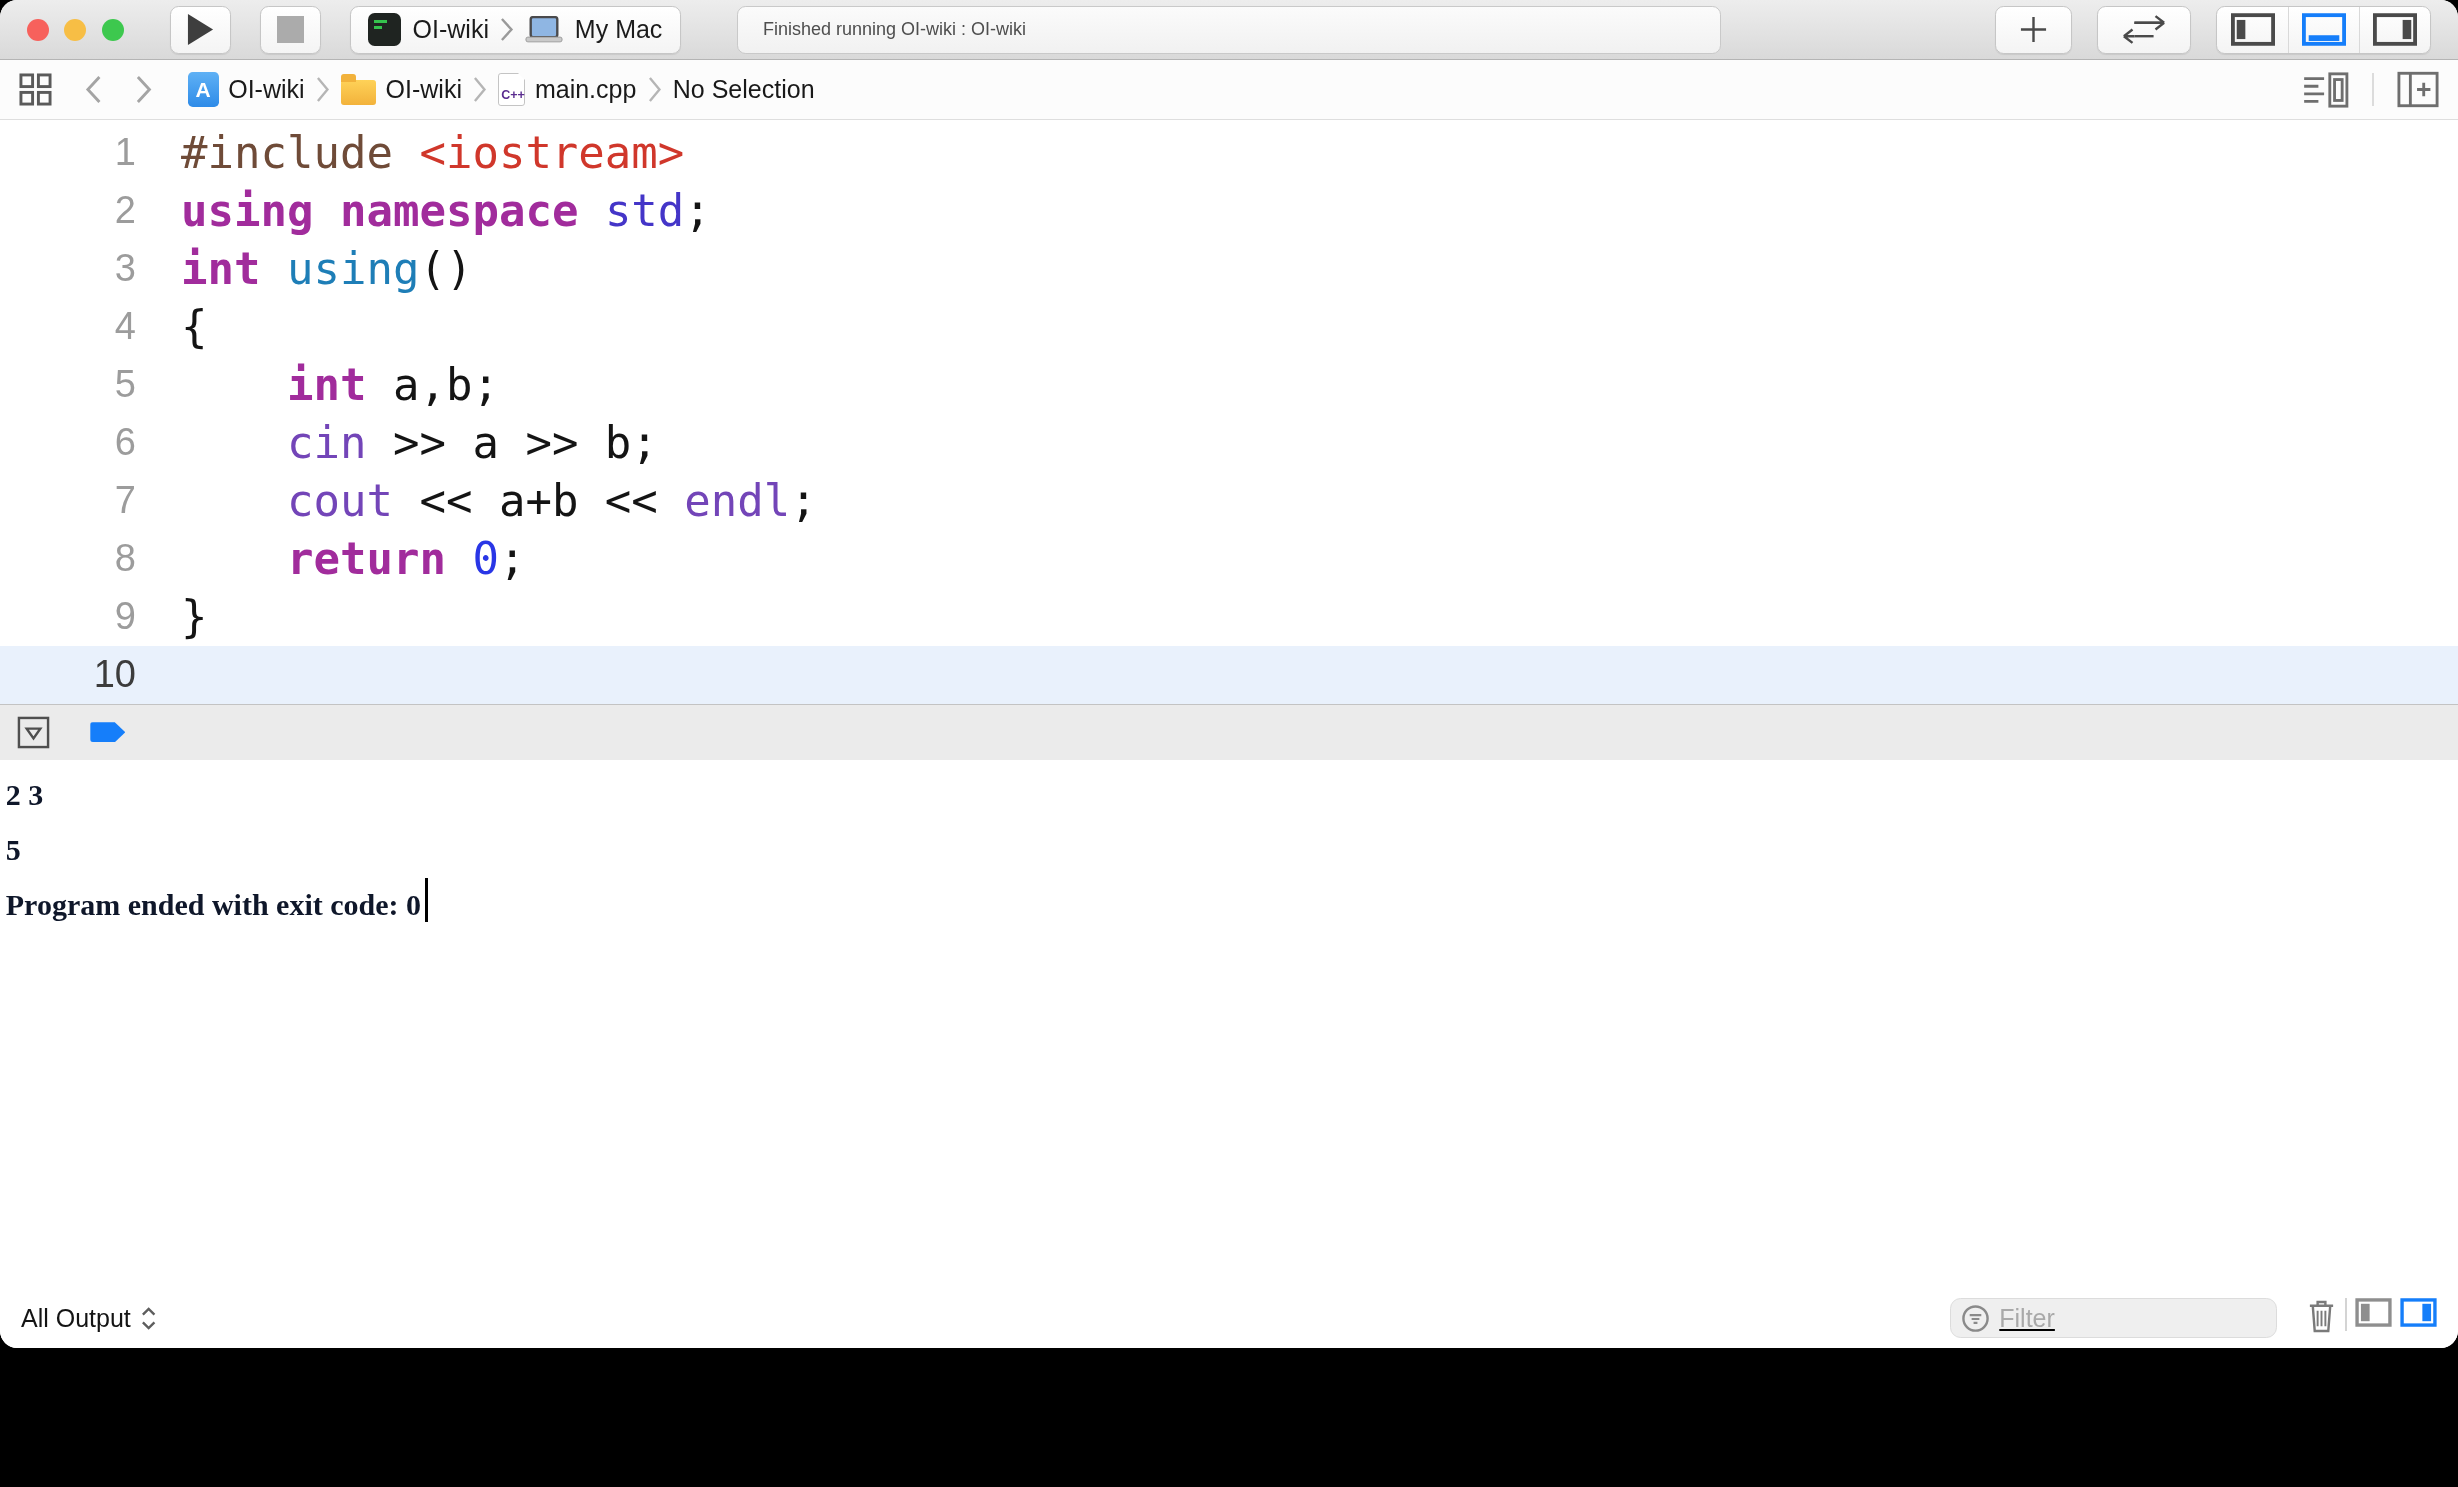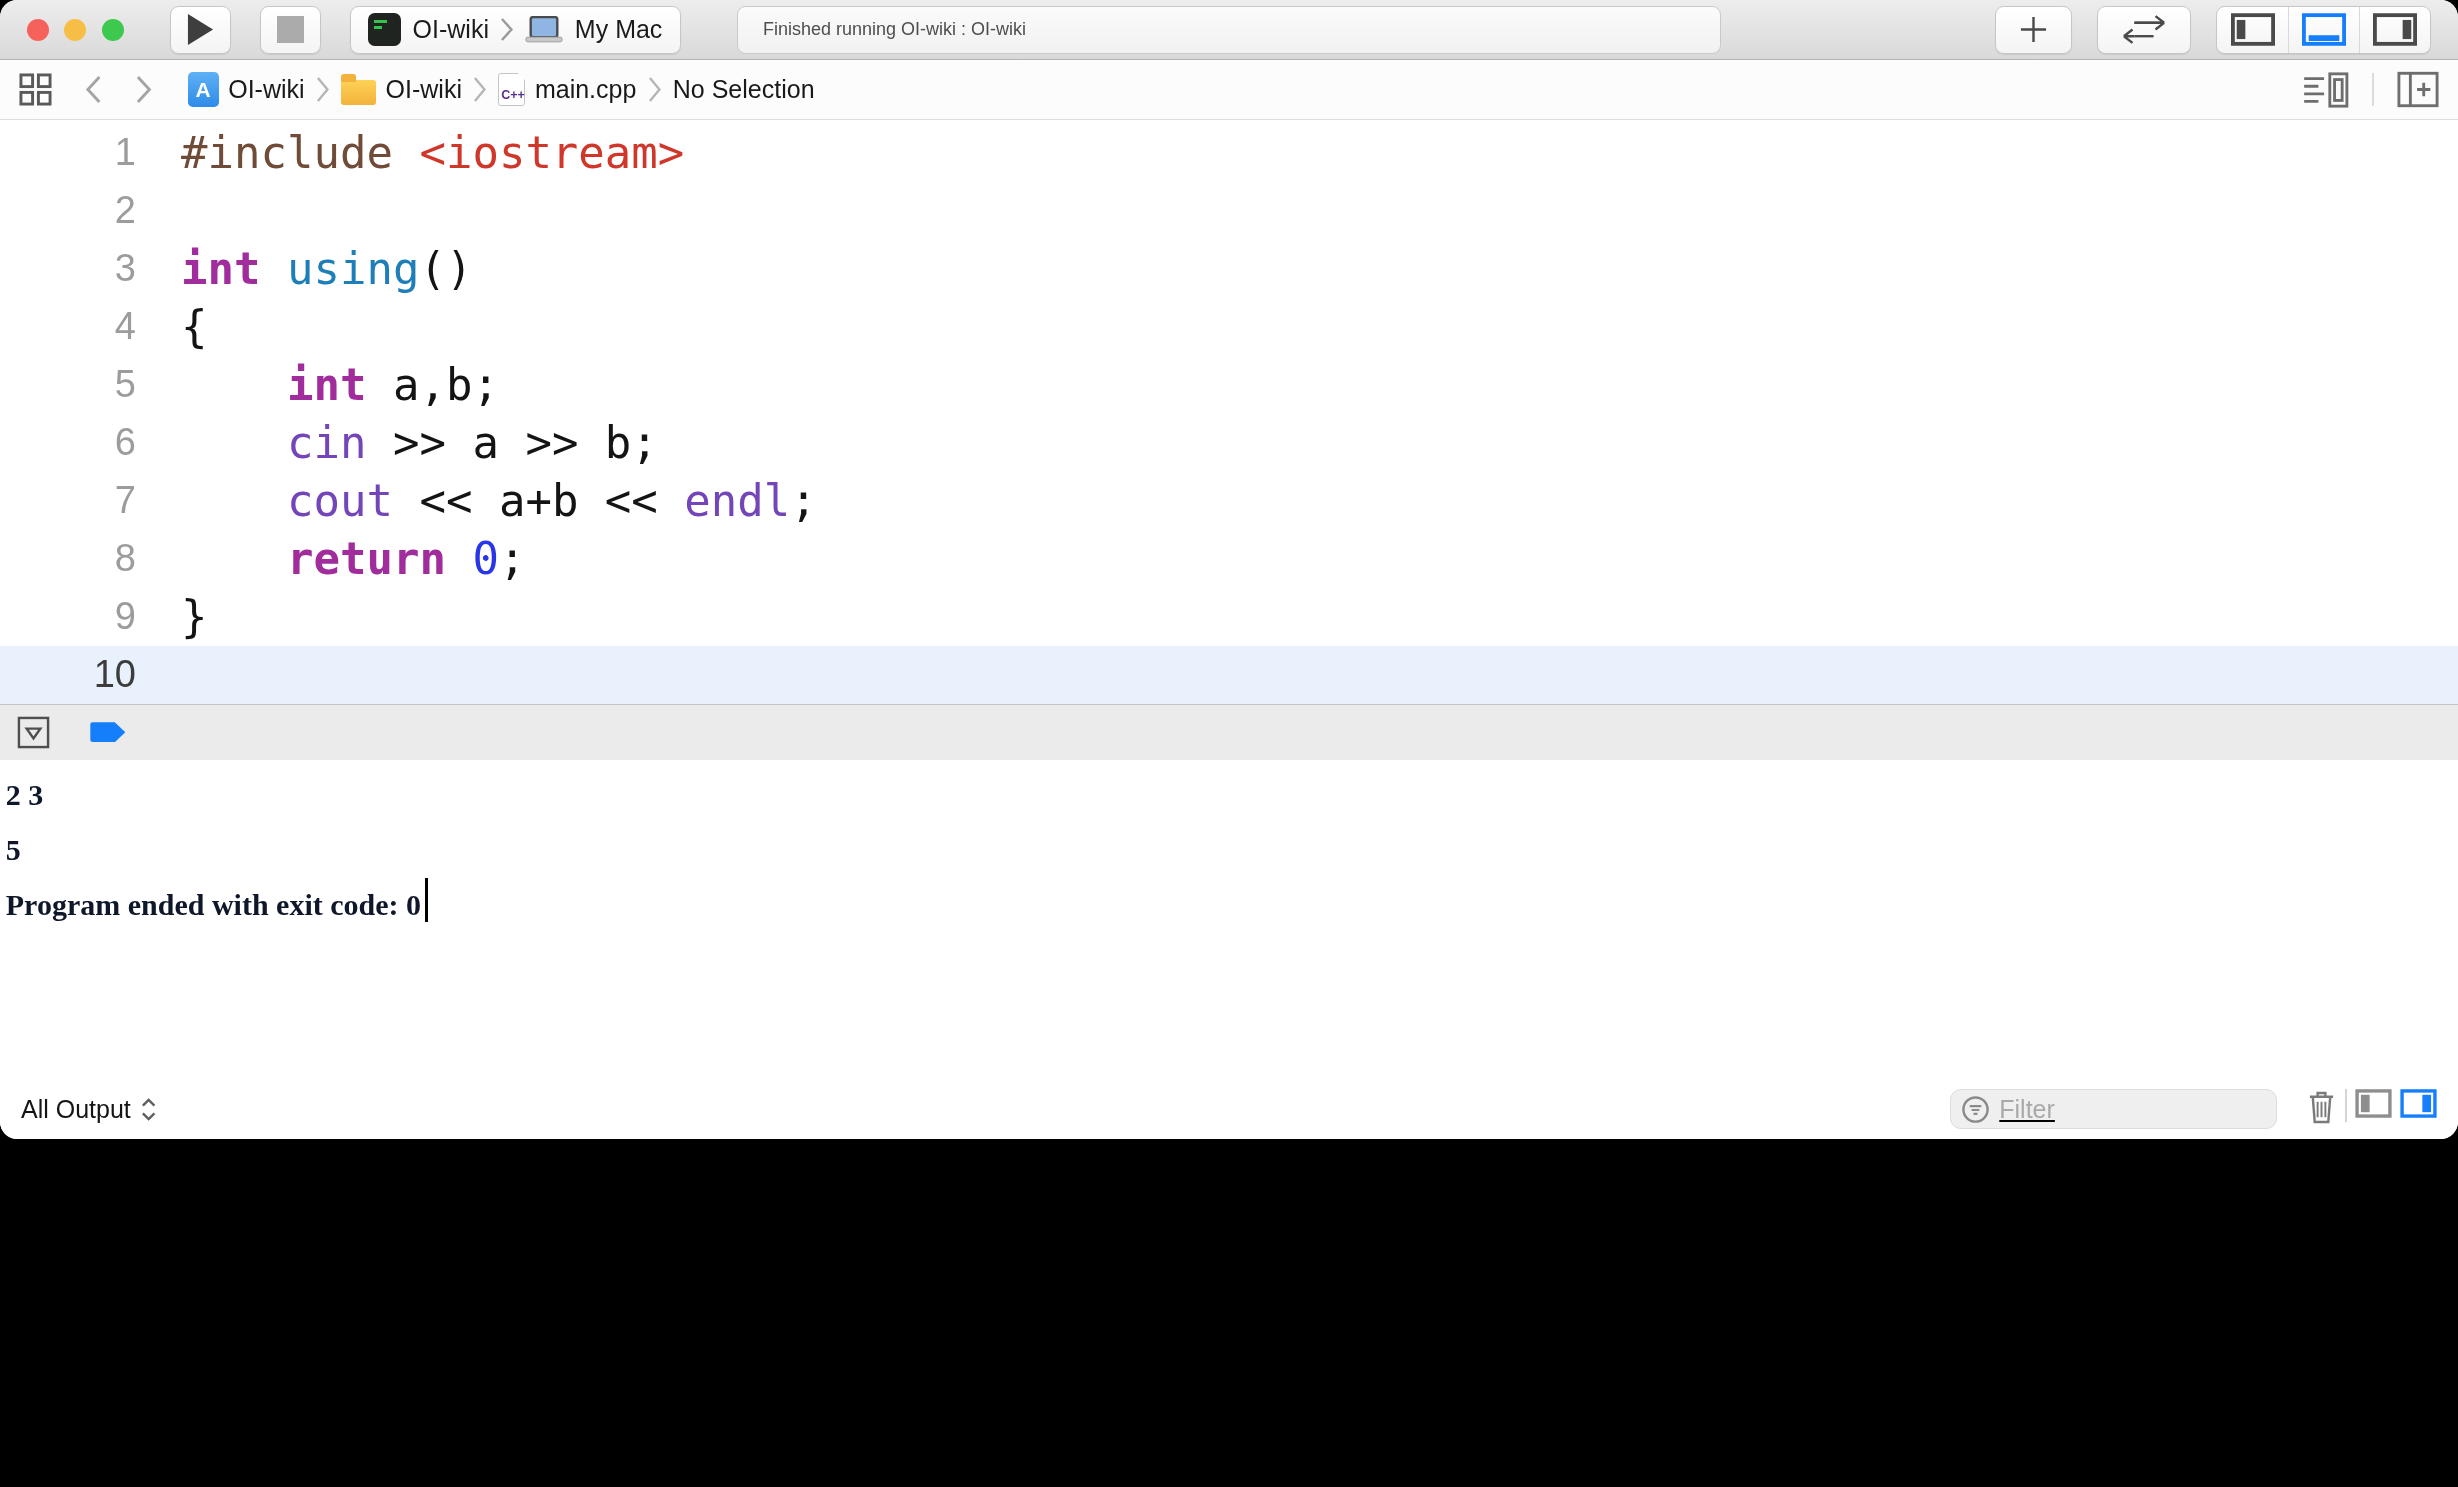--- a/index.html
+++ b/index.html
@@ -1,18 +1,18 @@
 <!DOCTYPE html>
 <html style="--c-accent: #157EFA; --c-traffic_red: #F7615C; --c-traffic_yellow: #F7BE45; --c-traffic_green: #3DC84E; --syn-plain: #141414; --syn-preprocessor: #6F4B38; --syn-string: #D0372B; --syn-keyword: #A12C9C; --syn-type: #4435C8; --syn-function: #1E7EB7; --syn-library: #7345B8; --syn-number: #2936E6; --syn-linenum: #9C9C9C; --syn-linenum_current: #3C3C3C; --syn-highlight: #E9F1FC;"><head>
 <meta charset="utf-8">
 <style>
   * { margin:0; padding:0; box-sizing:border-box; }
   html,body { background:#000; width:2458px; height:1487px; overflow:hidden; }
   body { font-family:"Liberation Sans", sans-serif; }
-  .window { width:2458px; height:1139px; border-radius:17.3px; overflow:hidden;
+  .window { width:2458px; height:1348px; border-radius:17.3px; overflow:hidden;
             display:flex; flex-direction:column; background:#fff; }
 
   
   .toolbar { height:60px; flex:none; display:flex; align-items:center;
              background:linear-gradient(#EDEDED,#D9D9D9); border-bottom:1.9px solid #B4B4B4;
              padding:0 27px; position:relative; }
   .traffic { display:flex; gap:15.4px; margin-right:46px; }
   .tl { width:22px; height:22px; border-radius:50%; }
   .tbtn { height:48px; background:linear-gradient(#FFFFFF,#F4F4F4); border:1px solid #C6C6C6;
           border-radius:8.6px; display:flex; align-items:center; justify-content:center;
@@ -240,20 +240,21 @@
   </div>
 
   <div class="editor">
     <div>
         <div class="code-row">
           <span class="gutter">1</span>
           <span class="code"><span class="tk-preprocessor">#include </span><span class="tk-string">&lt;iostream&gt;</span></span>
         </div>
         <div class="code-row">
           <span class="gutter">2</span>
+          <span class="code"><span class="tk-keyword">using</span><span class="tk-plain"> </span><span class="tk-keyword">namespace</span><span class="tk-plain"> </span><span class="tk-type">std</span><span class="tk-plain">;</span></span>
         </div>
         <div class="code-row">
           <span class="gutter">3</span>
           <span class="code"><span class="tk-keyword">int</span><span class="tk-plain"> </span><span class="tk-function">using</span><span class="tk-plain">()</span></span>
         </div>
         <div class="code-row">
           <span class="gutter">4</span>
           <span class="code"><span class="tk-plain">{</span></span>
         </div>
         <div class="code-row">

